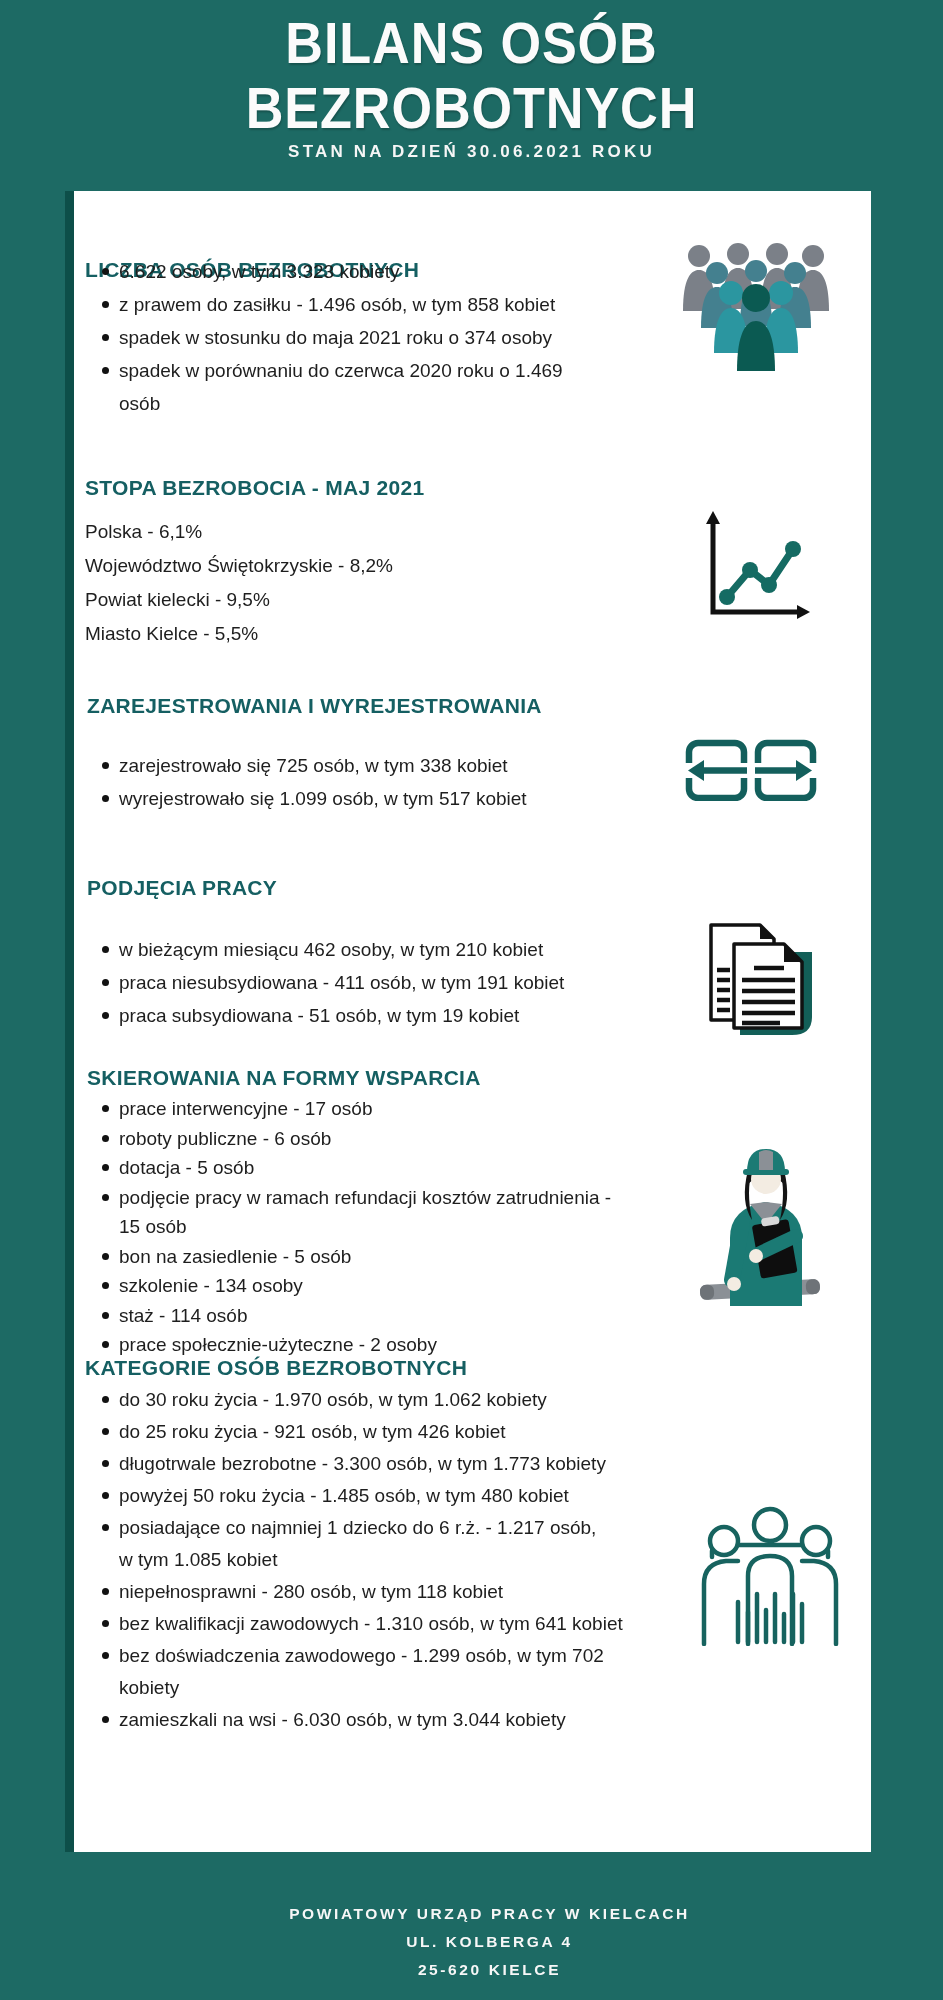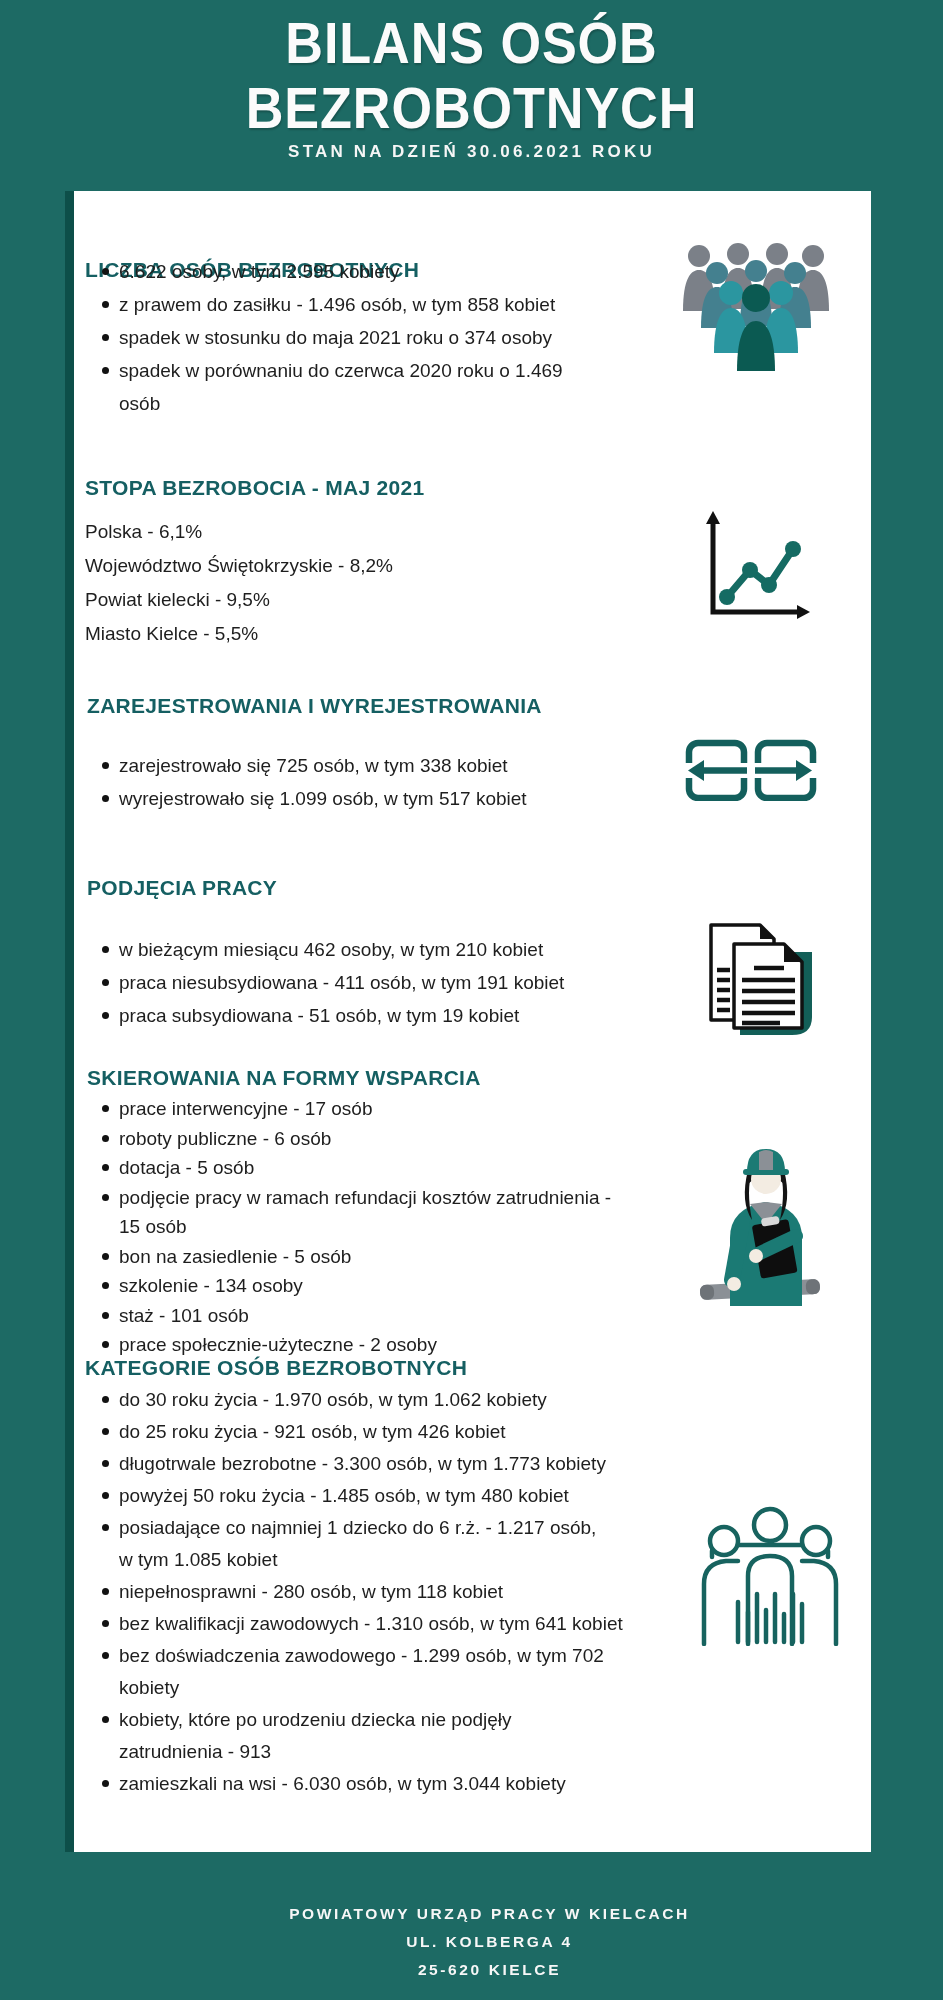--- a/index.html
+++ b/index.html
@@ -63,21 +63,21 @@
   <div class="title">
     <div>BILANS OSÓB</div>
     <div>BEZROBOTNYCH</div>
   </div>
   <div class="subtitle">STAN NA DZIEŃ 30.06.2021 ROKU</div>
 
   <div class="card">
 
     <div class="sec-heading" style="top:23px; left:11px;margin-top:44px;">LICZBA OSÓB BEZROBOTNYCH</div>
     <ul class="bullets" style="top:64px; left:45px;">
-      <li>6.622 osoby, w tym 2.595 kobiety</li>
+      <li>6.622 osoby, w tym 3.323 kobiety</li>
       <li>z prawem do zasiłku - 1.496 osób, w tym 858 kobiet</li>
       <li>spadek w stosunku do maja 2021 roku o 374 osoby</li>
       <li>spadek w porównaniu do czerwca 2020 roku o 1.469
 osób</li>
     </ul>
     <span class="icon" style="top:52px; left:604px;">
       <svg width="155" height="130" viewBox="0 0 155 130" xmlns="http://www.w3.org/2000/svg">
         <g fill="#7b8088">
           <circle cx="21" cy="13" r="11"></circle>
             <path d="M5 68 C5 37 12 27 21 27 C30 27 37 37 37 68 Z"></path>
@@ -180,21 +180,21 @@
 
     <div class="sec-heading" style="top:875px; left:13px;">SKIEROWANIA NA FORMY WSPARCIA</div>
     <ul class="bullets lh29" style="top:903px; left:45px;">
       <li>prace interwencyjne - 17 osób</li>
       <li>roboty publiczne - 6 osób</li>
       <li>dotacja - 5 osób</li>
       <li>podjęcie pracy w ramach refundacji kosztów zatrudnienia -
 15 osób</li>
       <li>bon na zasiedlenie - 5 osób</li>
       <li>szkolenie - 134 osoby</li>
-      <li>staż - 101 osób</li>
+      <li>staż - 114 osób</li>
       <li>prace społecznie-użyteczne - 2 osoby</li>
     </ul>
     <span class="icon" style="top:941px; left:620px;">
       <svg width="145" height="178" viewBox="0 0 145 178" xmlns="http://www.w3.org/2000/svg">
         <g transform="rotate(-3 65 158)">
           <rect x="6" y="150" width="120" height="15" rx="7" fill="#8b9096"></rect>
           <rect x="6" y="150" width="14" height="15" rx="6" fill="#6e7378"></rect>
           <rect x="112" y="150" width="14" height="15" rx="6" fill="#6e7378"></rect>
         </g>
         <path d="M36 174 L36 106 Q36 76 72 70 Q108 76 108 106 L108 174 Z" fill="#1b7a74"></path>
@@ -222,22 +222,20 @@
       <li>do 30 roku życia - 1.970 osób, w tym 1.062 kobiety</li>
       <li>do 25 roku życia - 921 osób, w tym 426 kobiet</li>
       <li>długotrwale bezrobotne - 3.300 osób, w tym 1.773 kobiety</li>
       <li>powyżej 50 roku życia - 1.485 osób, w tym 480 kobiet</li>
       <li>posiadające co najmniej 1 dziecko do 6 r.ż. - 1.217 osób,
 w tym 1.085 kobiet</li>
       <li>niepełnosprawni - 280 osób, w tym 118 kobiet</li>
       <li>bez kwalifikacji zawodowych - 1.310 osób, w tym 641 kobiet</li>
       <li>bez doświadczenia zawodowego - 1.299 osób, w tym 702
 kobiety</li>
-      <li>kobiety, które po urodzeniu dziecka nie podjęły
-zatrudnienia - 913</li>
       <li>zamieszkali na wsi - 6.030 osób, w tym 3.044 kobiety</li>
     </ul>
     <span class="icon" style="top:1315px; left:620px;">
       <svg width="152" height="140" viewBox="0 0 152 140" xmlns="http://www.w3.org/2000/svg" fill="none" stroke="#17635f" stroke-width="4.5" stroke-linecap="round">
         <path d="M10 138 V78 Q10 57 32 55 H44"></path>
         <path d="M142 138 V78 Q142 57 120 55 H108"></path>
         <path d="M18 51 V45 Q18 39 25 39 H127 Q134 39 134 45 V51"></path>
         <circle cx="30" cy="35" r="14" fill="#fff"></circle>
         <circle cx="122" cy="35" r="14" fill="#fff"></circle>
         <circle cx="76" cy="19" r="16" fill="#fff"></circle>

